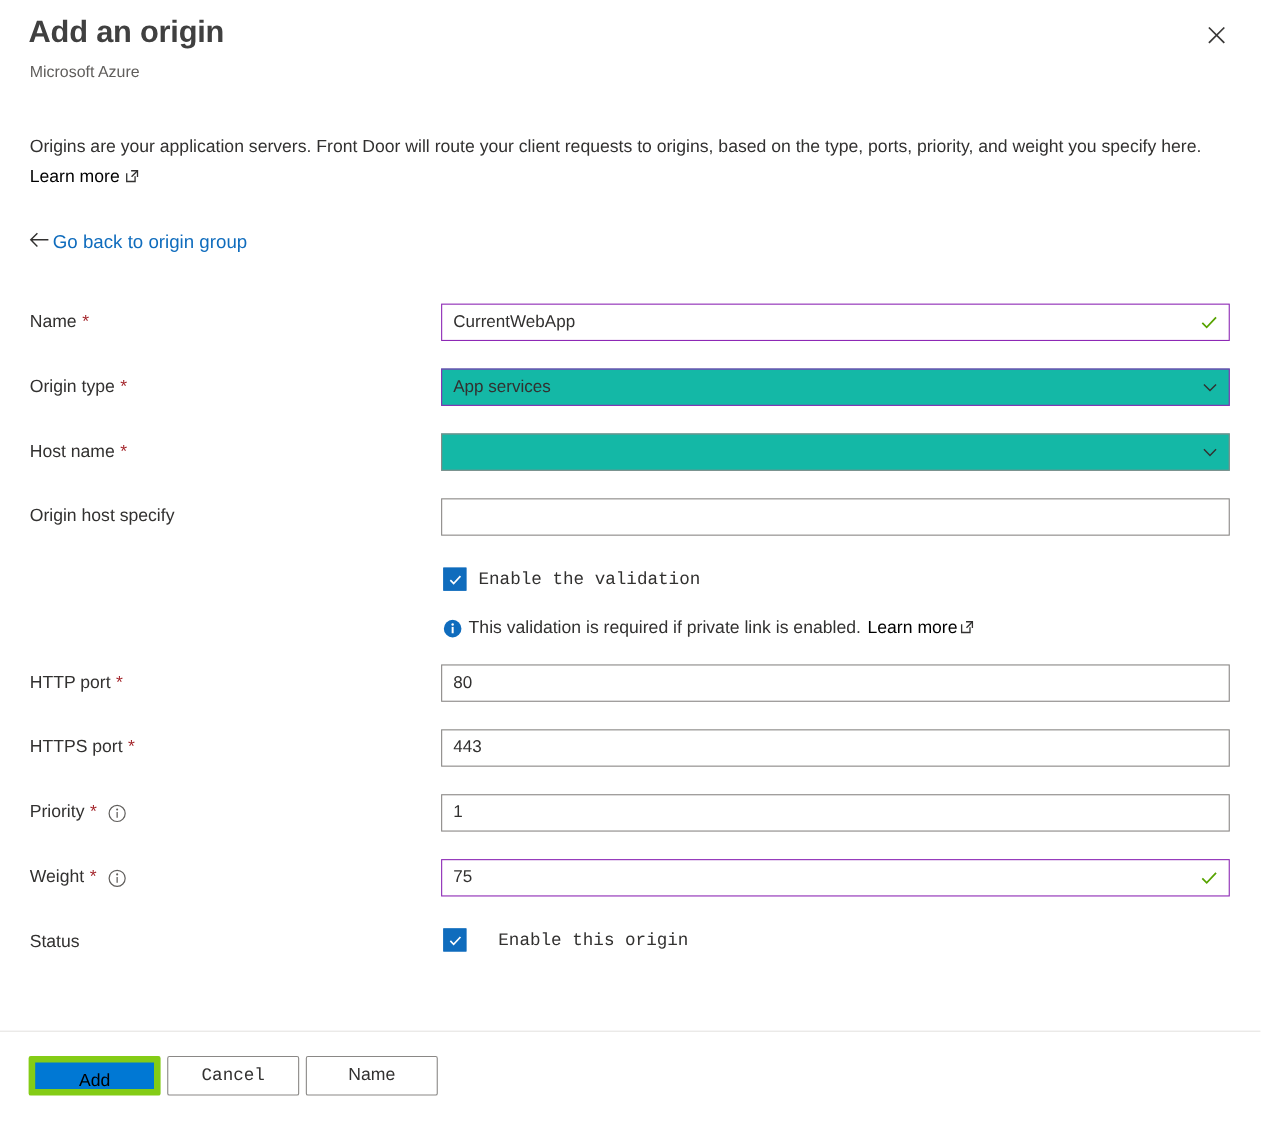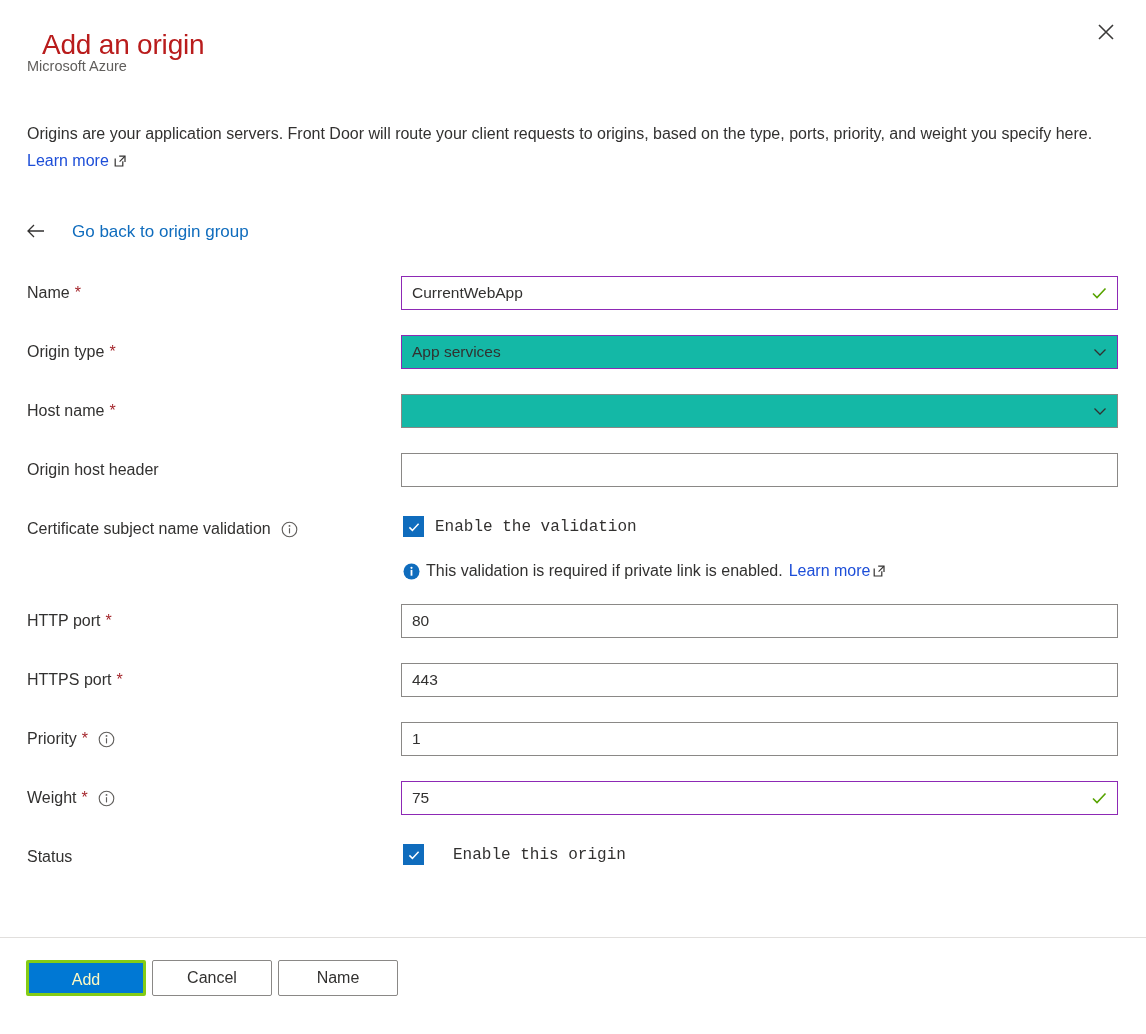--- a/index.html
+++ b/index.html
@@ -21,24 +21,24 @@
   .panel-header {
     position: absolute;
     left: 0; top: 0; right: 0;
     height: 96px;
   }
   .title {
     position: absolute;
     left: 26px;
     top: 10px;
     font-size: 28px;
-    font-weight: 400;
+    font-weight: 700;
     letter-spacing: -0.2px;
-    color: #b91c1c;
-    margin: 16px;
+    color: #404040;
+    margin: 0;
     line-height: 38px;
   }
   .subtitle {
     position: absolute;
     left: 27px;
     top: 56px;
     font-size: 14.5px;
     color: #605e5c;
     line-height: 20px;
   }
@@ -62,38 +62,38 @@
   .description {
     position: absolute;
     left: 27px;
     top: 120px;
     width: 1090px;
     font-size: 16px;
     line-height: 27px;
     color: #323130;
   }
   .link {
-    color: #1d4ed8;
+    color: #000000;
     text-decoration: none;
     cursor: pointer;
   }
   .ext-icon {
     display: inline-block;
     vertical-align: -2px;
     margin-left: 4px;
   }
 
   
   .go-back {
     position: absolute;
     left: 26px;
-    top: 220px;
-    display: flex;
-    align-items: center;
-    gap: 26px;
+    top: 208px;
+    display: flex;
+    align-items: center;
+    gap: 2px;
     cursor: pointer;
     text-align: center;
   }
   .go-back .arrow {
     color: #323130;
     font-size: 19px;
     line-height: 1;
     display: block;
   }
   .go-back .gb-label {
@@ -261,29 +261,29 @@
     line-height: 34px;
     text-align: center;
     cursor: pointer;
     box-sizing: border-box;
     padding: 0 14px;
     border-radius: 2px;
   }
   .btn-primary {
     left: 26px;
     background: #0078d4;
-    color: #fef9c3;
-    border: 3px solid #84cc16;
+    color: #000000;
+    border: 6px solid #84cc16;
   }
   .btn-secondary {
     background: #ffffff;
     color: #323130;
     border: 1px solid #8a8886;
   }
-  #btn-cancel { left: 152px; }
+  #btn-cancel { left: 152px; font-family: Liberation Mono, monospace; }
   #btn-close  { left: 278px; }
 </style>
 </head>
 <body>
 
 <div class="panel-header">
   <h1 class="title">Add an origin</h1>
   <div class="subtitle">Microsoft Azure</div>
   <button class="close-btn">
     <span>
@@ -360,40 +360,30 @@
           <svg width="18" height="18" viewBox="0 0 18 18">
               <path d="M3.5 6.5 L9 12 L14.5 6.5" stroke="#323130" stroke-width="1.3" fill="none"></path>
             </svg>
         </span>
       </div>
     </div>
   </div>
 
   <div class="row">
     <div class="label">
-      <span>Origin host header</span>
+      <span>Origin host specify</span>
     </div>
     <div class="control">
       <div class="field-wrap">
         <input class="field" type="text" value="" style="">
       </div>
     </div>
   </div>
 
   <div class="row tall">
-    <div class="label">
-      <span>Certificate subject name validation</span>
-      <span class="info-icon">
-        <svg width="17" height="17" viewBox="0 0 17 17">
-          <circle cx="8.5" cy="8.5" r="7.3" stroke="#605e5c" stroke-width="1.1" fill="none"></circle>
-          <circle cx="8.5" cy="4.9" r="0.95" fill="#605e5c"></circle>
-          <path d="M8.5 7.2 L8.5 12.4" stroke="#605e5c" stroke-width="1.15"></path>
-        </svg>
-      </span>
-    </div>
 
     <div class="checkrow">
       <span class="cbox">
         <svg width="14" height="14" viewBox="0 0 14 14">
             <path d="M2.4 7.4 L5.4 10.4 L11.6 3.8" stroke="#ffffff" stroke-width="1.5" fill="none"></path>
           </svg>
       </span>
       <span class="cb-label">Enable the validation</span>
     </div>
 

